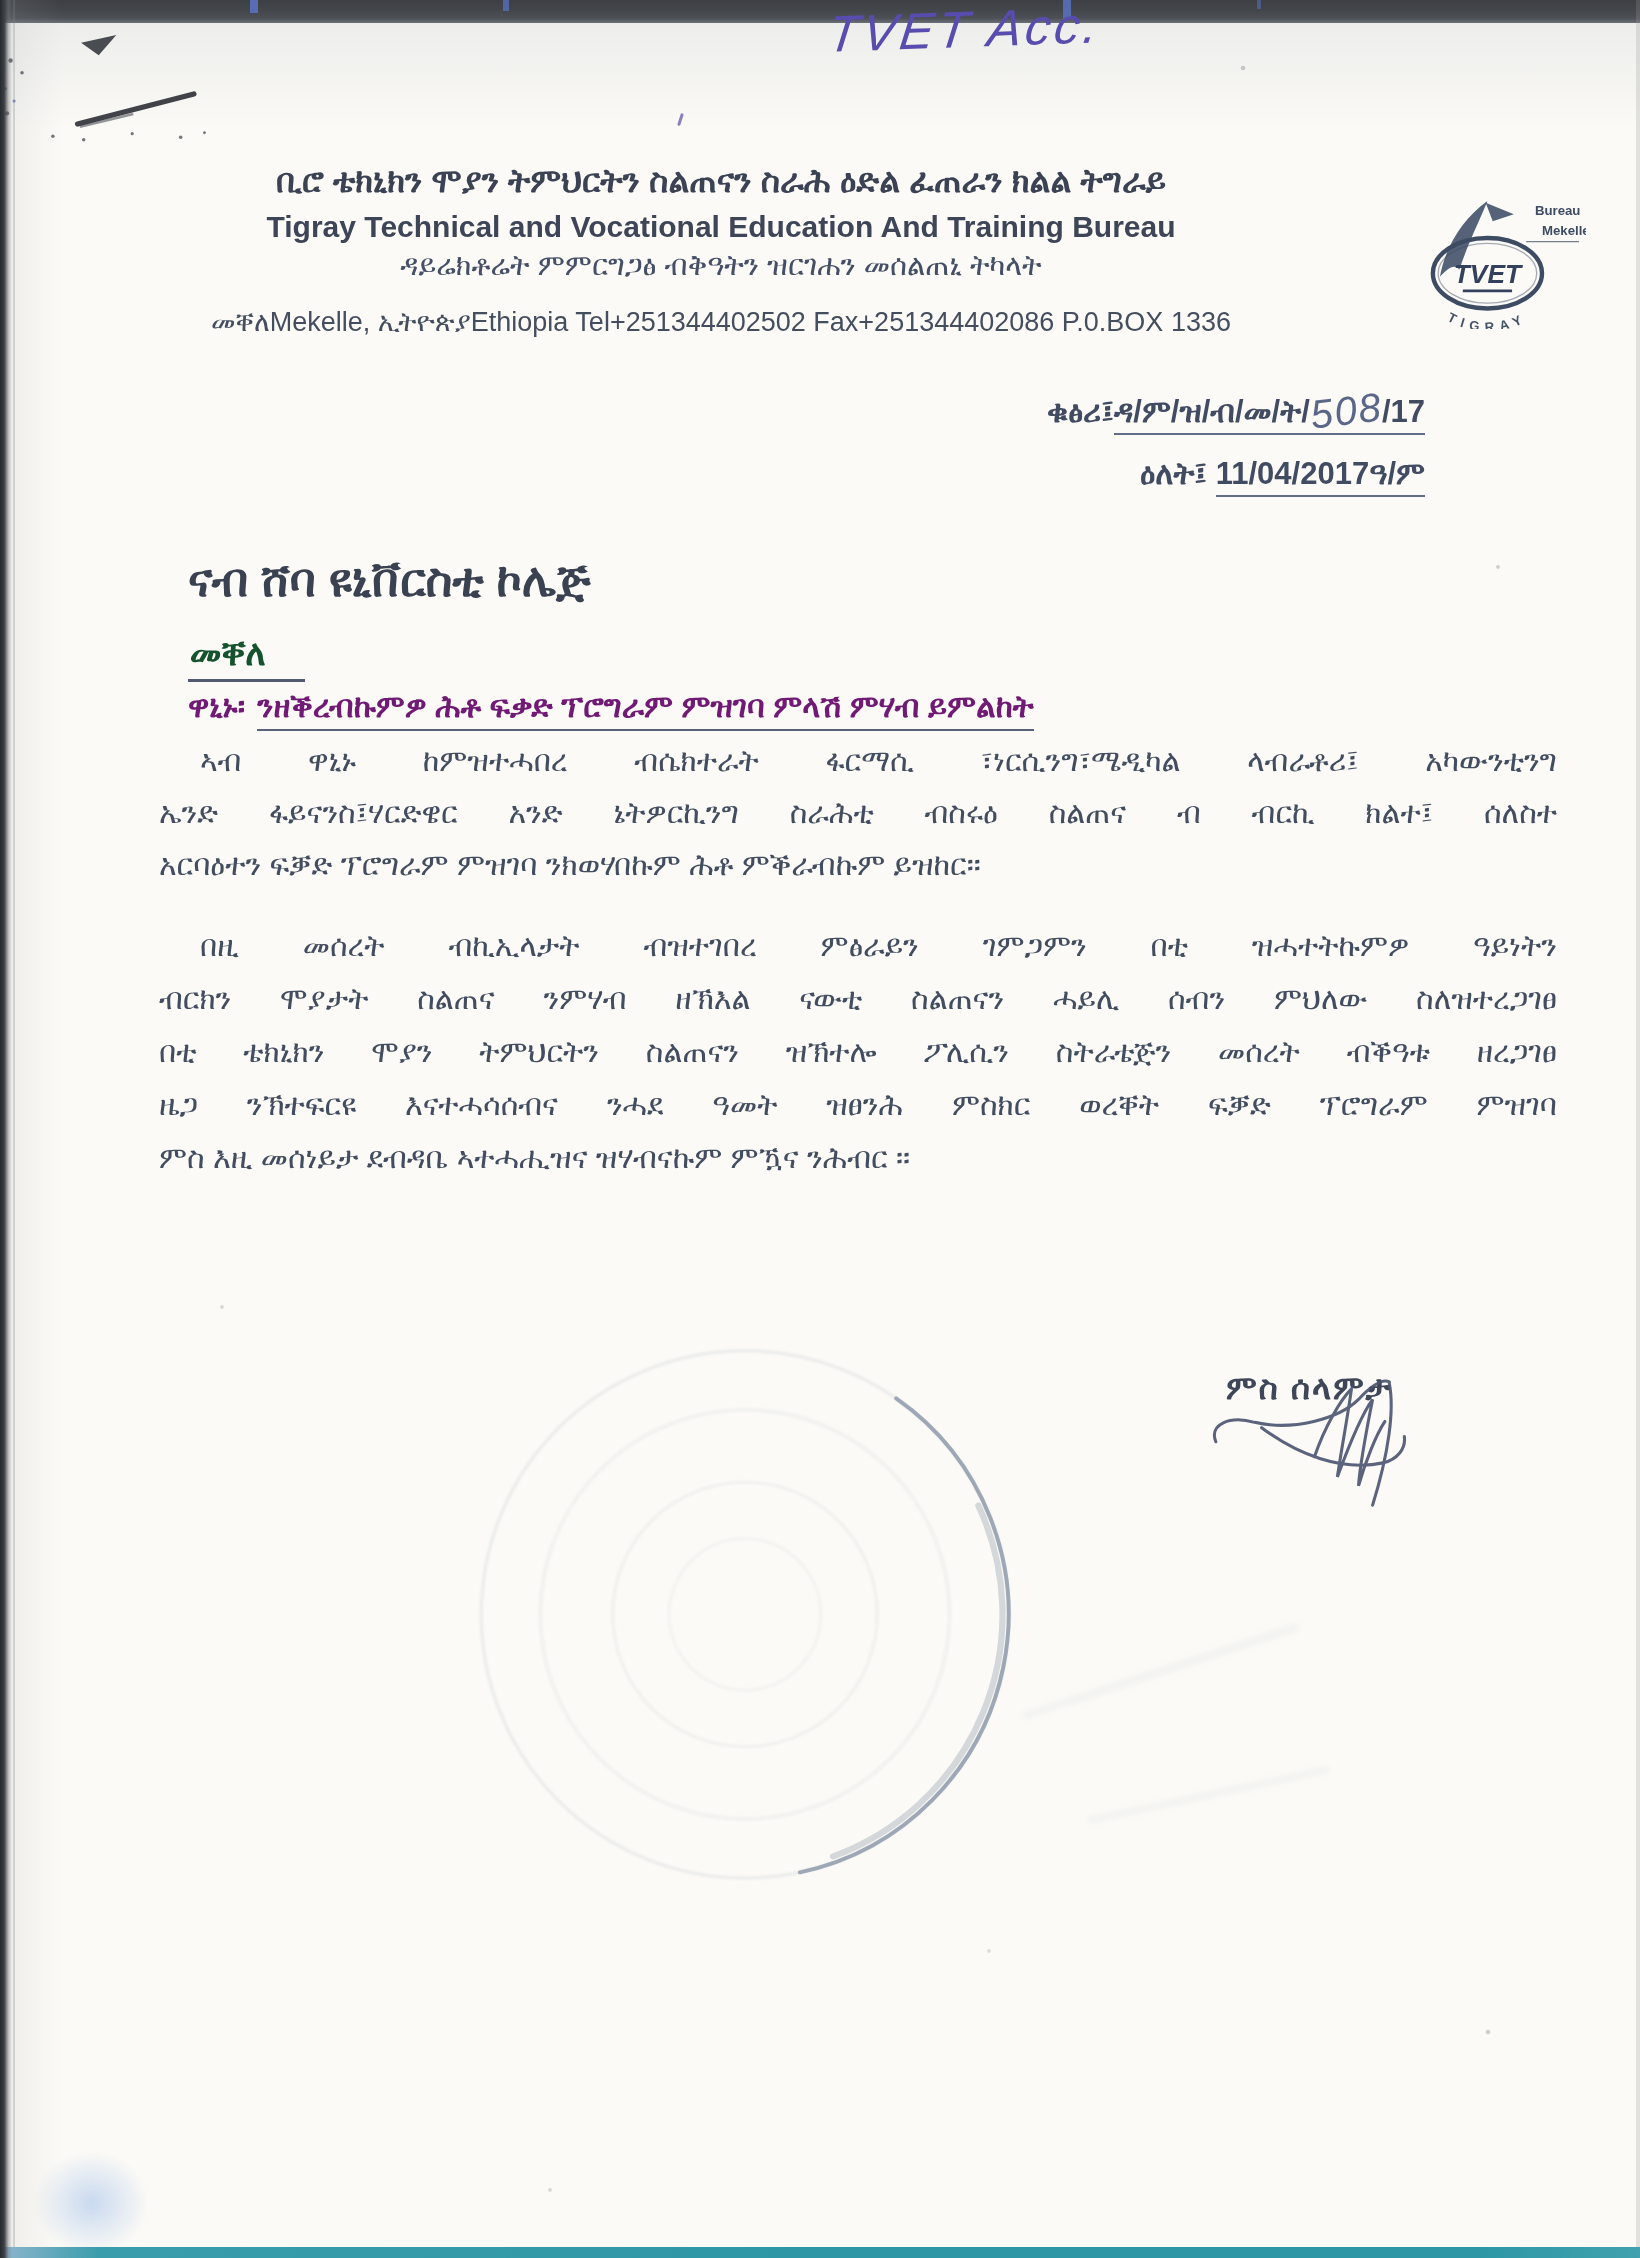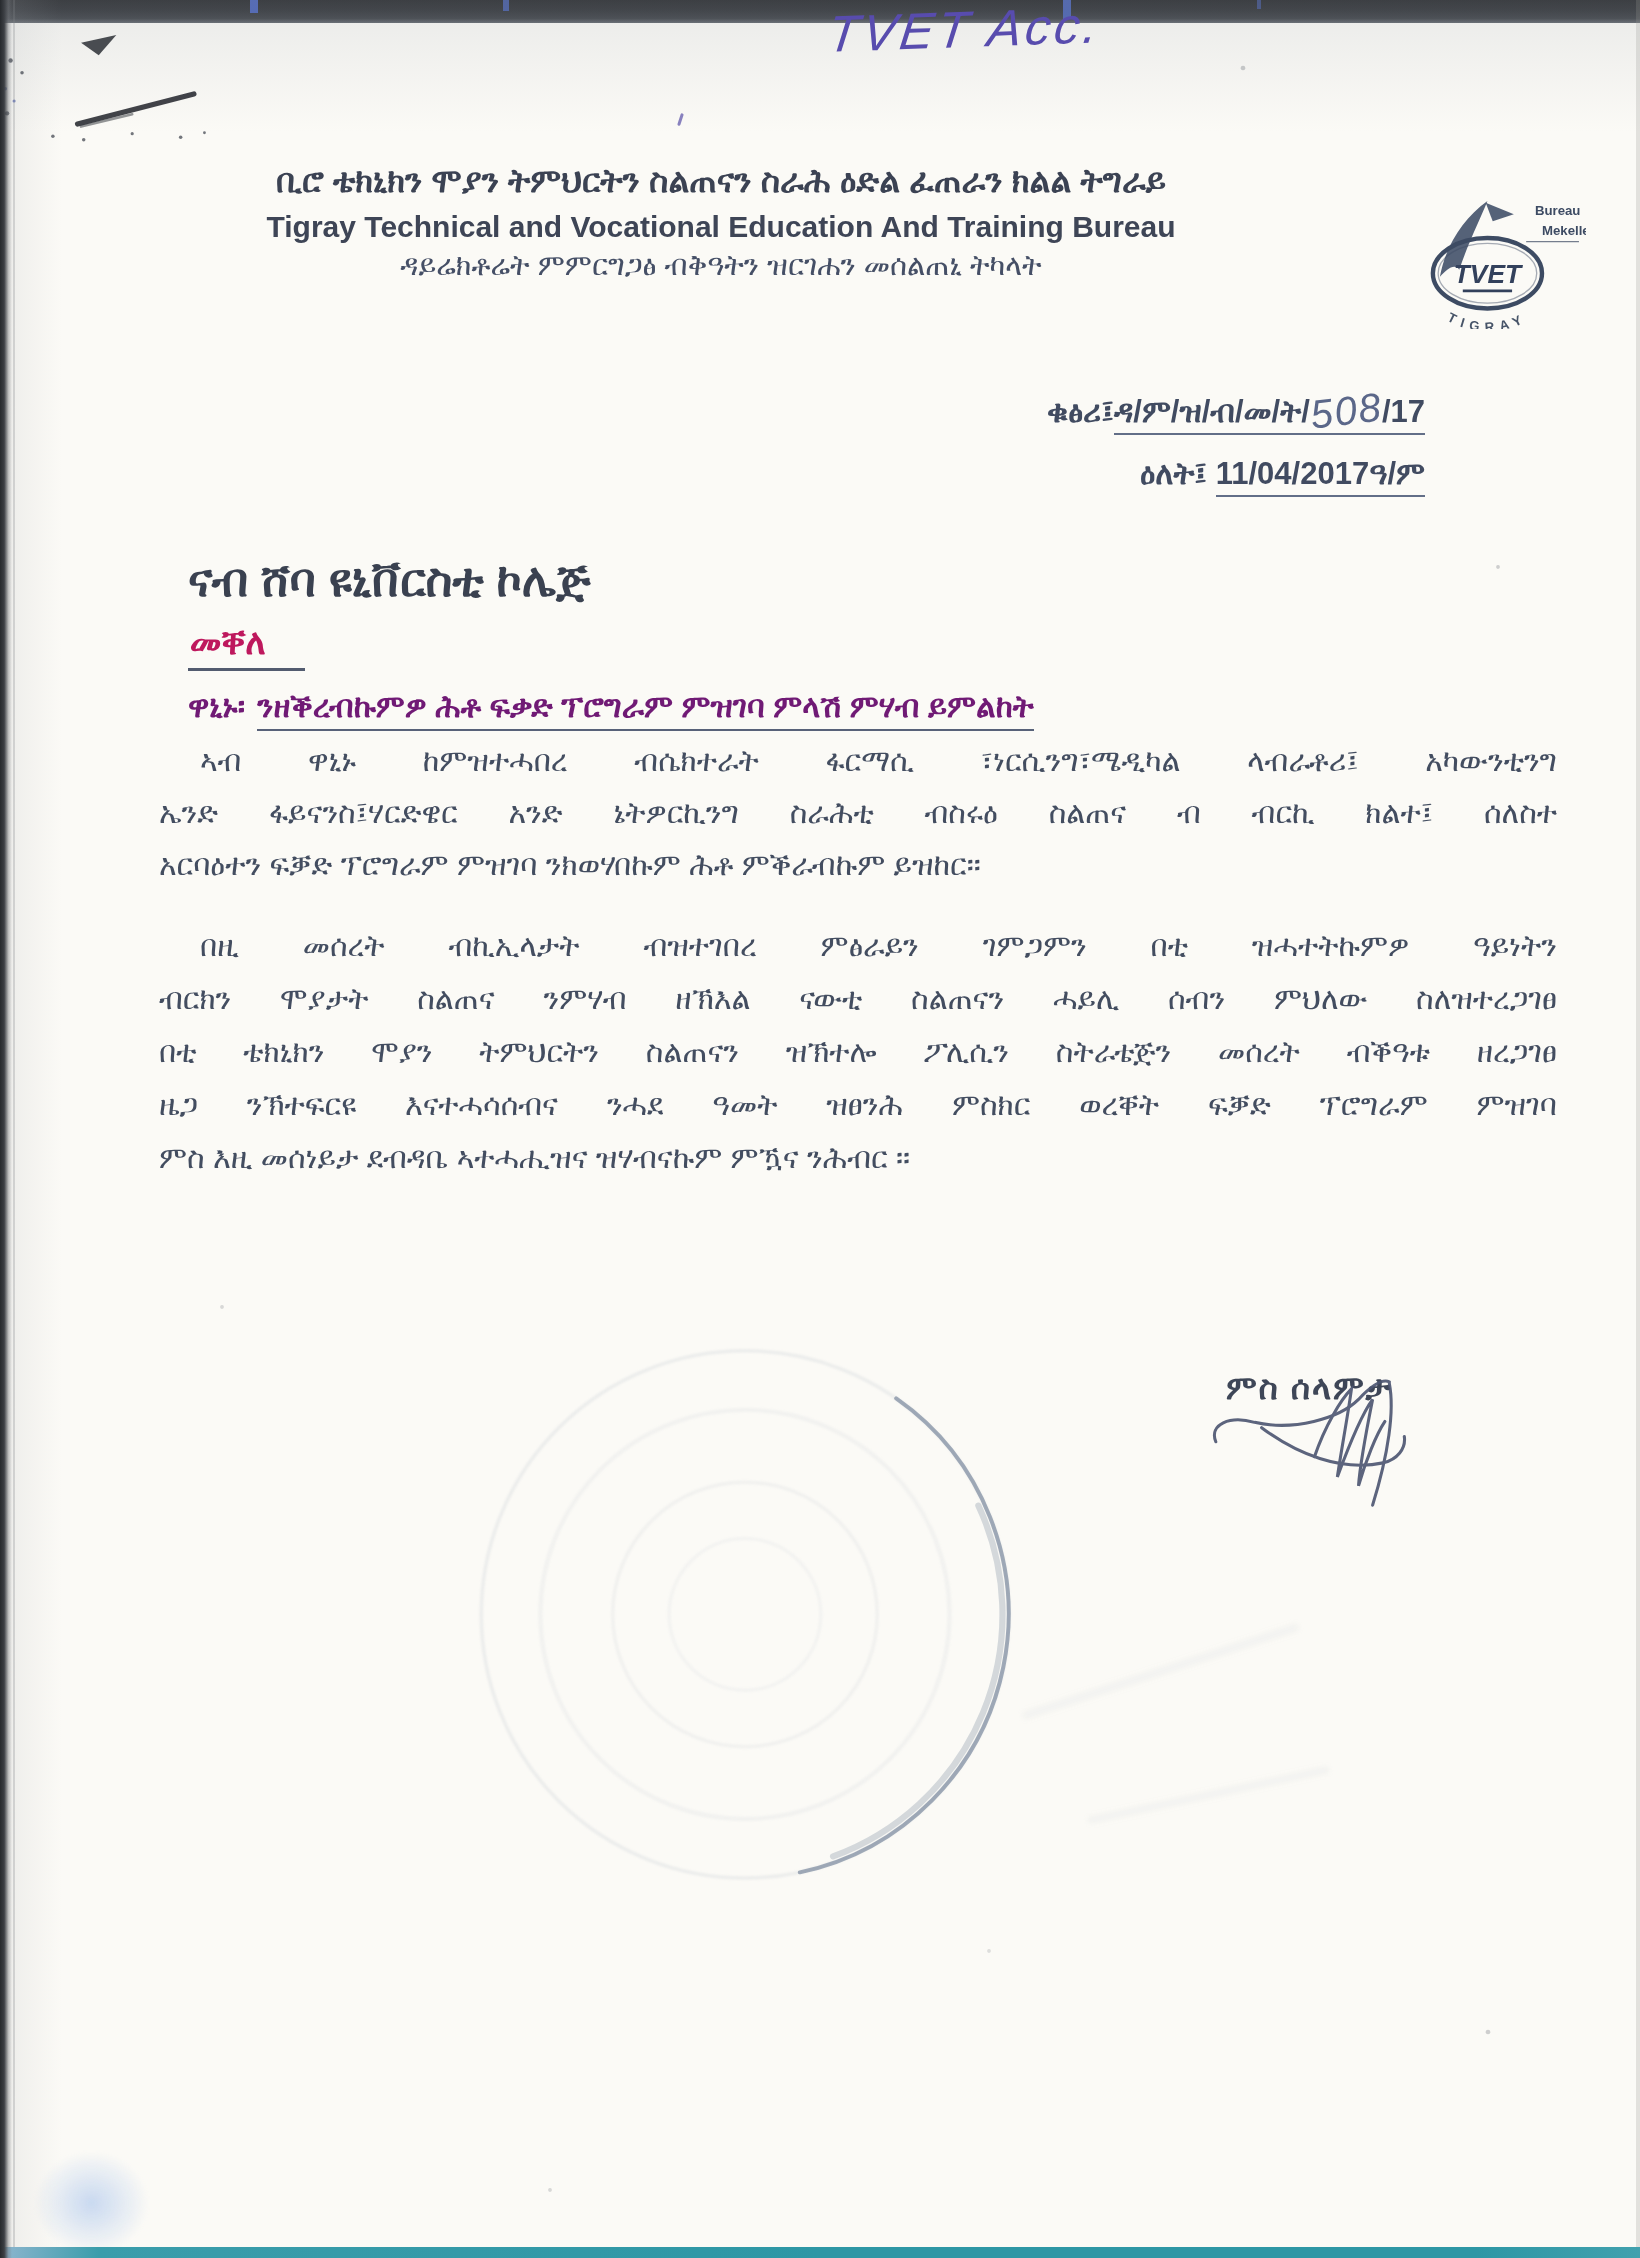--- a/index.html
+++ b/index.html
@@ -42,21 +42,21 @@
   
   .refblock{left:882px;top:394px;width:543px;text-align:right;}
   .ref-line{font-size:31px;color:#414b61;font-weight:600;white-space:nowrap;}
   .ref-line + .ref-line{margin-top:25.6px;}
   .u{border-bottom:2.6px solid rgba(70,85,115,.85);padding-bottom:4.4px;}
   .hand-num{display:inline-block;font-size:40px;font-style:italic;font-weight:400;color:#5b6789;
     transform:rotate(-7deg) translateY(2.6px);letter-spacing:1.8px;line-height:0;}
   
   .recipient{left:188px;top:553px;}
   .r1{font-size:46px;font-weight:700;color:#3a4150;}
-  .r2{margin-top:14px;font-size:35px;font-weight:700;display:inline-block;color:#be185d;
+  .r2{margin-top:25px;font-size:35px;font-weight:700;display:inline-block;color:#14532d;
     border-bottom:3.5px solid rgba(63,73,97,.9);padding:0 39px 5.3px 1.8px;}
   
   .subject{left:188px;top:689px;font-size:31px;font-weight:700;color:#701a75;white-space:nowrap;}
   .subject .label{margin-right:12.4px;}
   .u3{border-bottom:2.6px solid rgba(70,81,107,.9);padding-bottom:5.3px;}
   
   .bodyblock{width:1398px;margin-left:20px;}
   .body1{left:139px;top:738px;}
   .body2{left:139px;top:923px;}
   .pline{font-size:30px;height:52px;line-height:46px;color:#434d60;}
@@ -108,20 +108,21 @@
     </g>
   </svg>
 
   <div class="abs handwritten-note">TVET Acc.</div>
   <div class="abs pen-tick"></div>
 
   <div class="abs header">
     <div class="h-tig1">ቢሮ ቴክኒክን ሞያን ትምህርትን ስልጠናን ስራሕ ዕድል ፈጠራን ክልል ትግራይ</div>
     <div class="h-eng">Tigray Technical and Vocational Education And Training Bureau</div>
     <div class="h-tig2">ዳይሬክቶሬት ምምርግጋፅ ብቅዓትን ዝርገሐን መሰልጠኒ ትካላት</div>
+    <div class="h-contact">መቐለMekelle, ኢትዮጵያEthiopia Tel+251344402502 Fax+251344402086 P.0.BOX 1336</div>
   </div>
 
   <svg class="abs logo" viewBox="0 0 200 155">
     <path d="M34,96 C40,62 60,30 88,10 C80,30 66,58 56,88 C50,80 42,88 34,96 Z" fill="#3e4c66" opacity=".88"></path>
     <path d="M86,12 L118,25 L94,33 Z" fill="#3e4c66" opacity=".88"></path>
     <ellipse cx="88" cy="92" rx="62" ry="40" fill="none" stroke="#3d4b63" stroke-width="5"></ellipse>
     <ellipse cx="88" cy="92" rx="56" ry="34" fill="none" stroke="#3d4b63" stroke-width="1.5" opacity=".45"></ellipse>
     <text x="88" y="103" text-anchor="middle" font-size="30" font-weight="bold" font-style="italic" fill="#33415c">TVET</text>
     <line x1="60" y1="112" x2="116" y2="112" stroke="#33415c" stroke-width="3"></line>
     <path id="tigray-arc" d="M18,106 A70,52 0 0 0 158,106" fill="none"></path>

